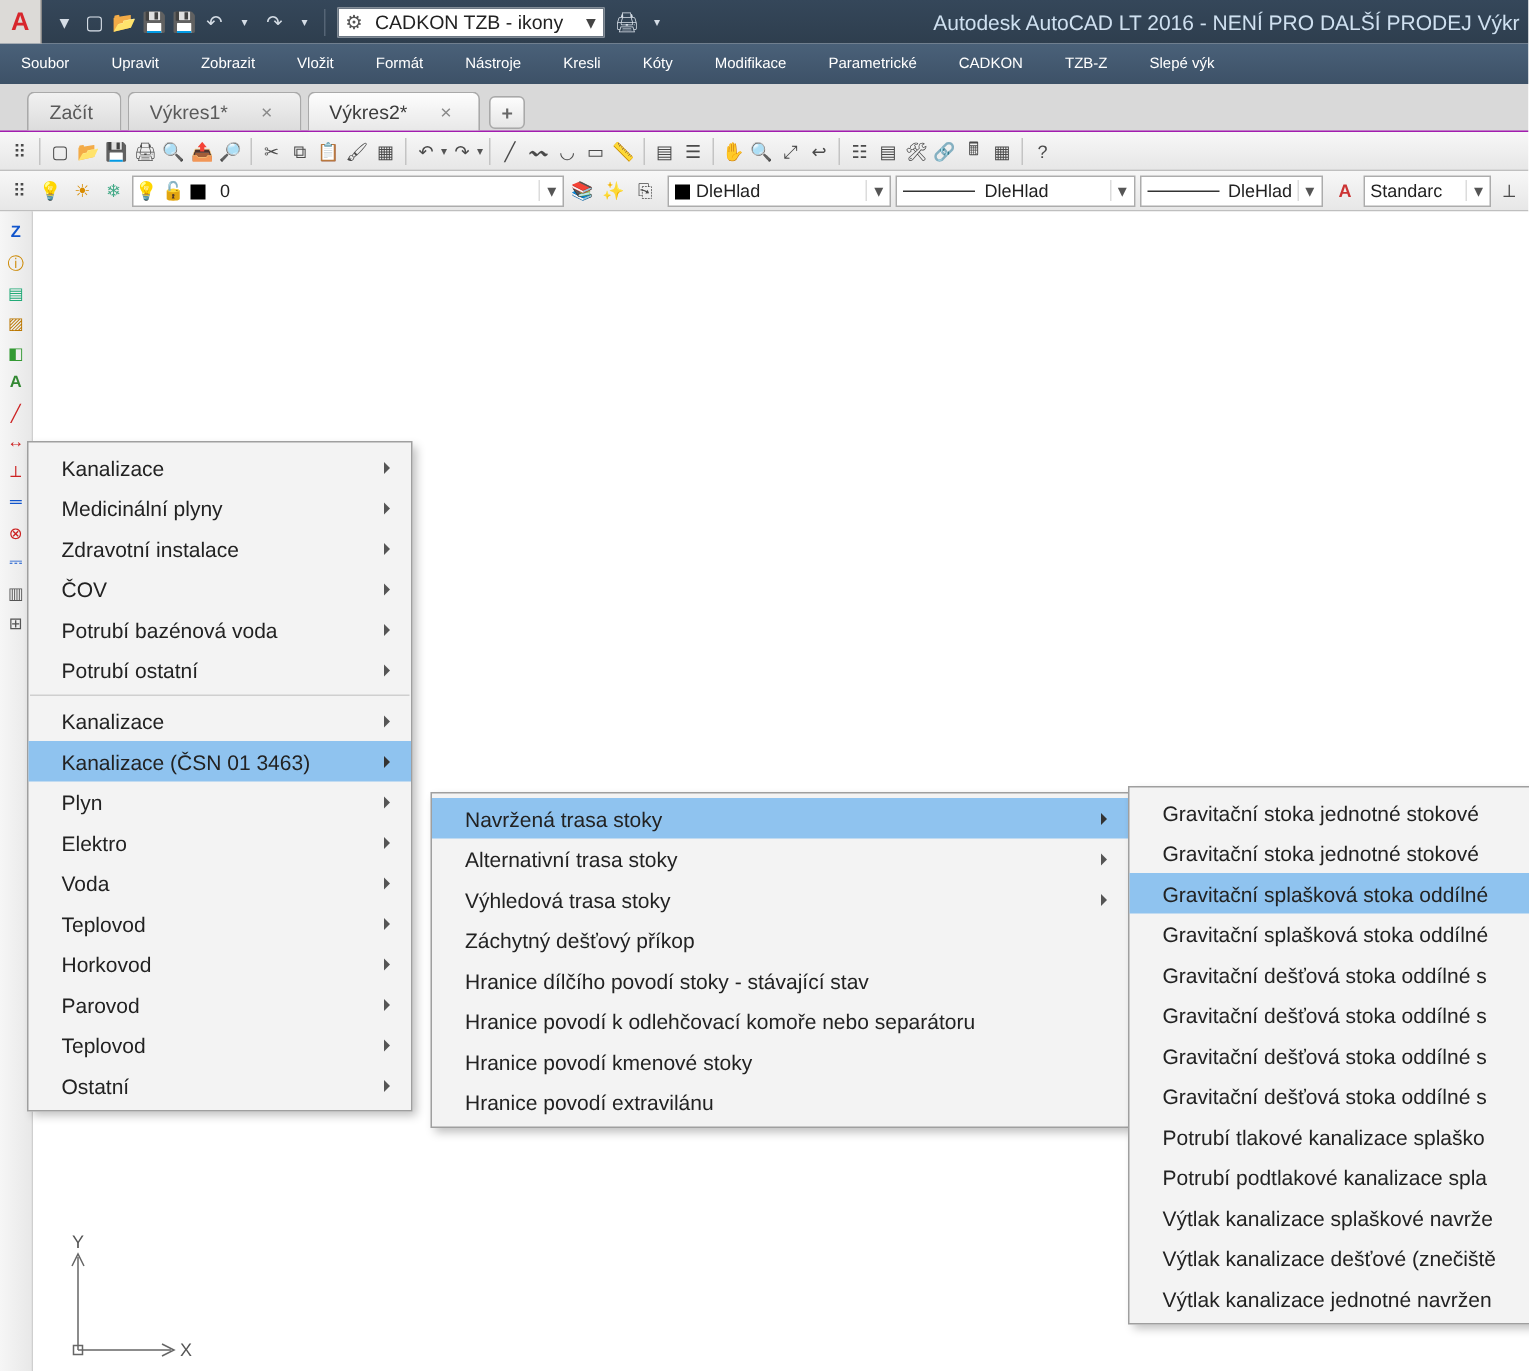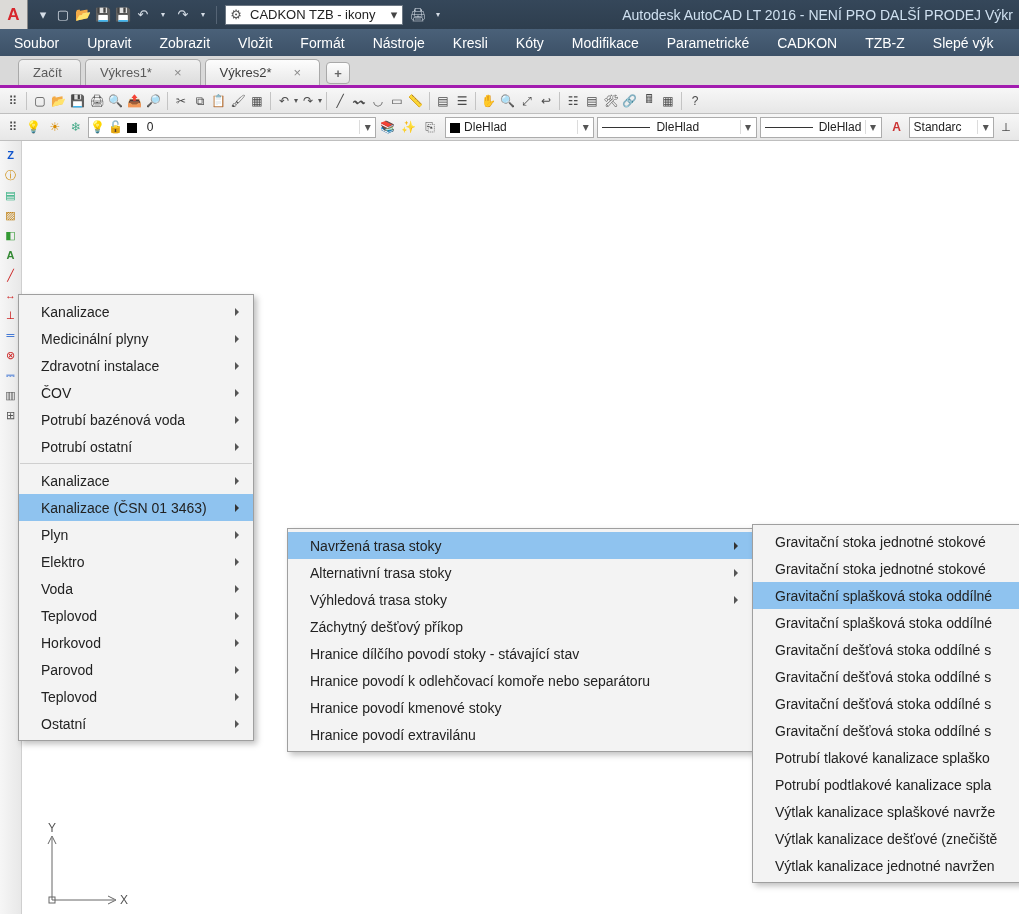--- a/index.html
+++ b/index.html
@@ -10,24 +10,24 @@
   .app-logo span{color:#d7262c;font-weight:700;font-size:17px;font-family:Arial,sans-serif;line-height:1}
   .qat{display:flex;align-items:center;gap:2px;padding:0 6px;height:100%}
   .qat .ico{width:18px;height:18px;display:flex;align-items:center;justify-content:center;font-size:13px;color:#d5dde6;cursor:pointer}
   .qat .sep{width:1px;height:18px;background:#556475;margin:0 2px}
   .ws-sel{display:flex;align-items:center;background:#fff;color:#222;height:20px;border:1px solid #6d7884;margin:0 4px}
   .ws-sel .gear{width:20px;text-align:center;color:#555}
   .ws-sel .txt{width:140px;padding:0 4px;font-size:13px}
   .ws-sel .dd{width:16px;text-align:center;color:#444}
   .title-txt{flex:1;text-align:right;font-size:14px;color:#cfe0f0;padding-right:6px;white-space:nowrap;overflow:hidden}
   
-  .menubar{display:flex;align-items:flex-start;height:27px;background:linear-gradient(to bottom,#4a6179 0%,#3d5167 100%);color:#fff;font-size:14px}
+  .menubar{display:flex;align-items:flex-start;height:27px;background:linear-gradient(to bottom,#4a6179 0%,#3d5167 100%);color:#fff;font-size:10px}
   .menubar .mi{padding:0 14px;height:100%;display:flex;align-items:center;cursor:pointer;white-space:nowrap}
   
-  .tabrow{display:flex;align-items:flex-end;height:32px;background:#d9d9d9;border-bottom:3px solid #a21caf;padding-left:18px}
+  .tabrow{display:flex;align-items:flex-end;height:32px;background:#d9d9d9;border-bottom:1px solid #a21caf;padding-left:18px}
   .ftab{display:flex;align-items:center;height:26px;padding:0 18px 0 14px;border:1px solid #a9a9a9;border-bottom:none;border-radius:5px 5px 0 0;margin-right:4px;background:linear-gradient(to bottom,#fdfdfd,#e8e8e8);font-size:13px;color:#3c3c3c;cursor:pointer;position:relative}
   .ftab.inactive{background:linear-gradient(to bottom,#f1f1f1,#dcdcdc);color:#5a5a5a}
   .ftab .x{margin-left:22px;color:#8a8a8a;font-size:13px}
   .addtab{width:24px;height:22px;border:1px solid #a9a9a9;border-radius:4px;display:flex;align-items:center;justify-content:center;background:linear-gradient(to bottom,#fdfdfd,#e6e6e6);color:#666;font-weight:700;cursor:pointer;margin-left:2px;margin-bottom:1px}
   
   .toolstrip{display:flex;align-items:center;height:26px;background:linear-gradient(to bottom,#f7f7f7,#e7e7e7);border-bottom:1px solid #bfbfbf;padding:0 4px;gap:1px;overflow:hidden}
   .toolstrip .tb{width:18px;height:18px;display:flex;align-items:center;justify-content:center;font-size:12px;color:#4a4a4a;cursor:pointer}
   .toolstrip .tsep{width:1px;height:18px;background:#c4c4c4;margin:0 3px}
   .toolstrip .tbdd{display:flex;align-items:center}
   .toolstrip .tbdd .car{font-size:8px;color:#555;margin-left:1px}
@@ -50,21 +50,21 @@
   
   .canvas{position:absolute;left:22px;top:141px;right:0;bottom:0;background:#fff}
   .ucs{position:absolute;left:20px;bottom:4px;width:90px;height:90px}
   
   .ctxmenu{position:absolute;background:#f3f3f3;border:1px solid #9f9f9f;box-shadow:3px 3px 6px rgba(0,0,0,.25);font-size:14px;color:#222;padding:3px 0}
   .ctxmenu .row{display:flex;align-items:center;height:27px;padding:0 28px 0 22px;cursor:default;white-space:nowrap;position:relative}
   .ctxmenu .row.hassub::after{content:"";position:absolute;right:10px;top:50%;margin-top:-4px;border:4px solid transparent;border-left-color:#555}
   .ctxmenu .row.sel{background:#8fc3ef}
   .ctxmenu .row.sel.hassub::after{border-left-color:#333}
   .ctxmenu .msep{height:1px;background:#cfcfcf;margin:3px 1px}
-  .menu1{left:18px;top:294px;width:236px}
+  .menu1{left:18px;top:294px;width:257px}
   .menu2{left:287px;top:528px;width:466px}
   .menu3{left:752px;top:524px;width:300px}
   .menu3 .row{padding-right:10px}
 </style>
 </head>
 <body>
 
 <div class="titlebar">
   <div class="app-logo">
       <span>A</span>

